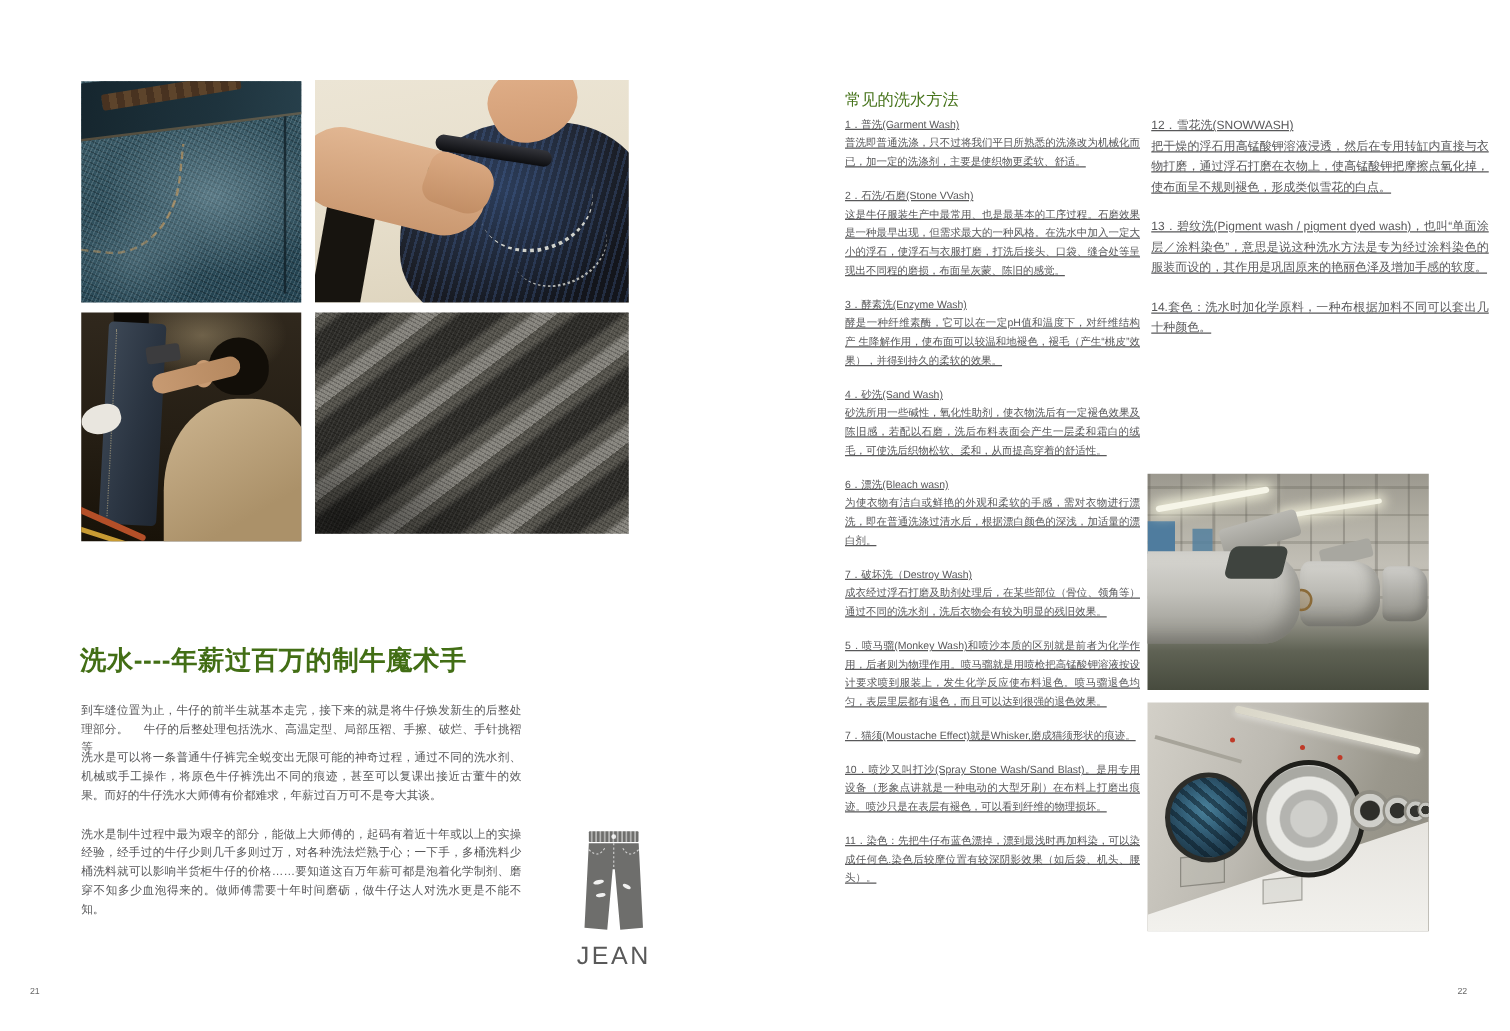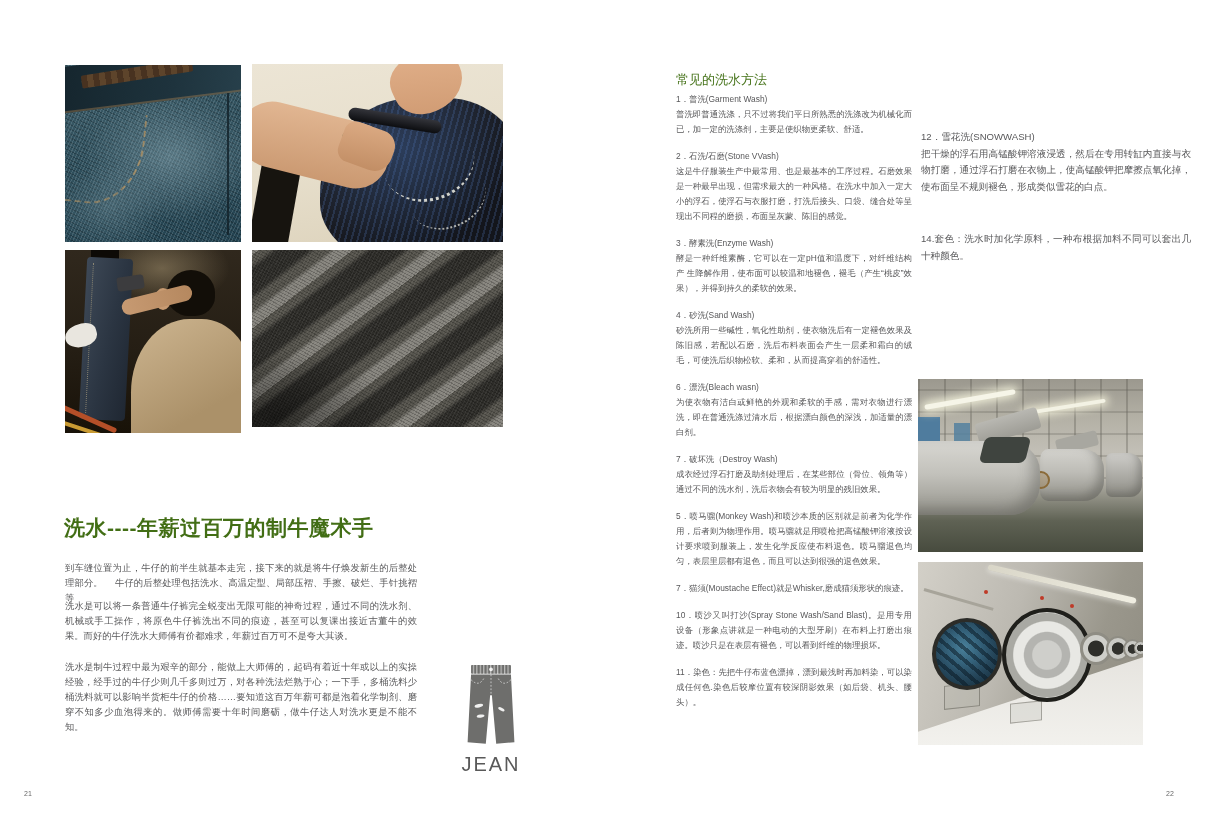--- a/index.html
+++ b/index.html
@@ -154,22 +154,22 @@
   .p6-panel{left:26px;top:122px;width:34px;height:22px;transform:skewY(-6deg);
     border:1px solid rgba(90,88,80,.5);background:rgba(180,178,170,.3);}
   .p6-panel2{left:92px;top:140px;width:30px;height:18px;transform:skewY(-6deg);
     border:1px solid rgba(90,88,80,.45);background:rgba(180,178,170,.25);}
 
   
   .section-title{position:absolute;left:676px;top:60px;font-size:13px;font-weight:normal;color:#46731a;}
   .col{position:absolute;color:#58585a;text-align:justify;}
   .col1{left:676px;top:92px;width:236px;font-size:8.4px;line-height:15px;}
   .col2{left:921px;top:93px;width:270px;font-size:9.6px;line-height:16.5px;}
-  .item{margin-bottom:12px;}
-  .col2 .item{margin-bottom:15px;margin-top:36px;}
+  .item{margin-bottom:12px;text-decoration:underline;}
+  .col2 .item{margin-bottom:15px;}
 </style>
 </head>
 <body>
 
 <div class="spread">
 
   <div class="photo photo1">
     <div class="p1-waist"></div>
     <div class="p1-belt"></div>
     <div class="p1-seam"></div>
@@ -288,20 +288,24 @@
       </div>
     </div>
 
   <div class="col col2">
 
       <div class="item">
         <div class="item-head">12．雪花洗(SNOWWASH)</div>
         <div class="item-body">把干燥的浮石用高锰酸钾溶液浸透，然后在专用转缸内直接与衣物打磨，通过浮石打磨在衣物上，使高锰酸钾把摩擦点氧化掉，使布面呈不规则褪色，形成类似雪花的白点。</div>
       </div>
 
+      <div class="item">
+
+        <div class="item-body">13．碧纹洗(Pigment wash / pigment dyed wash)，也叫“单面涂层／涂料染色”，意思是说这种洗水方法是专为经过涂料染色的服装而设的，其作用是巩固原来的艳丽色泽及增加手感的软度。</div>
+      </div>
 
       <div class="item">
 
         <div class="item-body">14.套色：洗水时加化学原料，一种布根据加料不同可以套出几十种颜色。</div>
       </div>
     </div>
 
   <div class="photo photo5">
     <div class="p5-grid"></div>
     <div class="p5-win1"></div>

